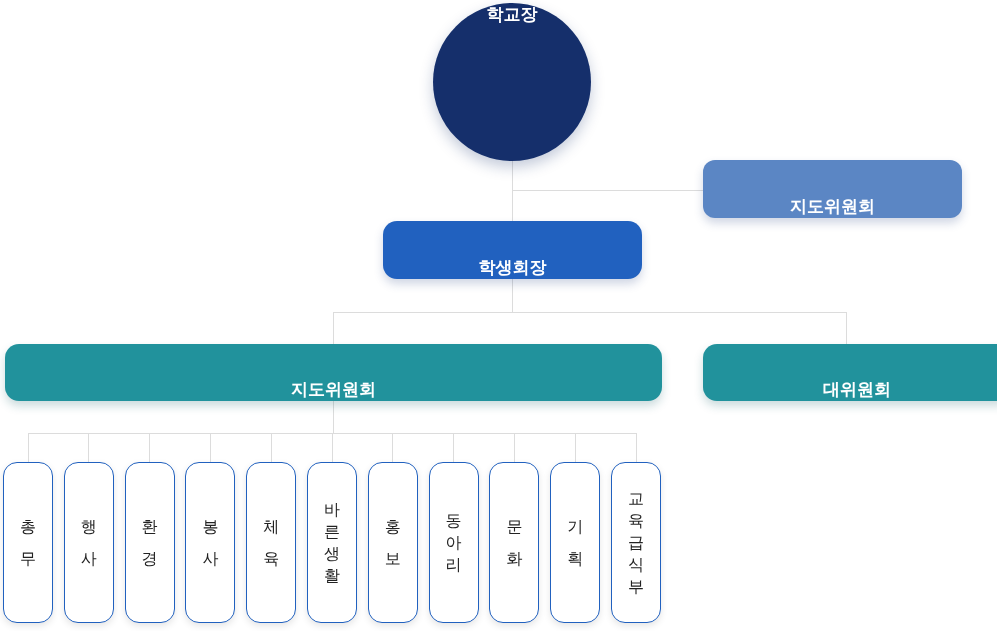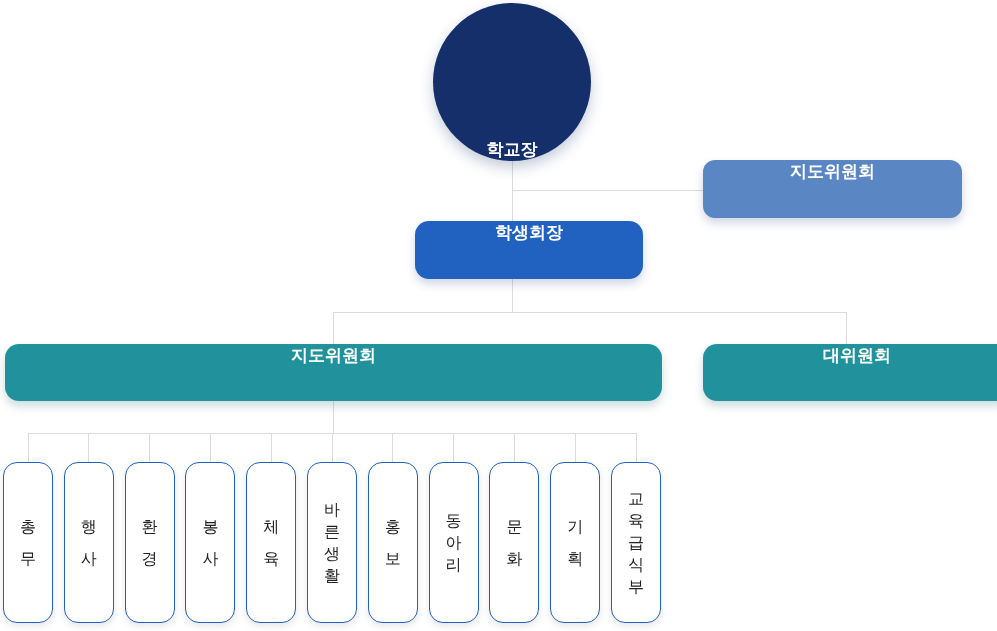--- a/index.html
+++ b/index.html
@@ -24,43 +24,42 @@
   
   .principal {
     position: absolute;
     left: 433px; top: 3px;
     width: 158px; height: 158px;
     border-radius: 50%;
     background: var(--navy, #152f6b);
     color: #ffffff;
     font-size: 17px;
     font-weight: bold;
-    display: flex; align-items: flex-end; justify-content: center;
+    display: flex; align-items: flex-start; justify-content: center;
     box-shadow: 0 6px 14px rgba(21, 47, 107, 0.25);
   }
 
   
   .node {
     position: absolute;
     border-radius: 14px;
     color: #ffffff;
     font-size: 17px;
     font-weight: bold;
-    display: flex; align-items: flex-start; justify-content: center;
+    display: flex; align-items: flex-end; justify-content: center;
     box-shadow: 0 5px 10px rgba(40, 70, 130, 0.22);
   }
   .advisory {
     left: 703px; top: 160px; width: 259px; height: 58px;
     background: var(--periwinkle, #5b86c4);
     border-radius: 12px;
   }
   .president {
-    left: 383px; top: 221px; width: 228px; height: 58px;
+    left: 383px; top: 221px; width: 259px; height: 58px;
     background: var(--blue, #2161bf);
-    margin-left: 32px;
   }
   .committee {
     top: 344px; height: 57px;
     background: var(--teal, #21929c);
     box-shadow: 0 5px 10px rgba(20, 90, 100, 0.22);
   }
   .committee.operating { left: 5px; width: 657px; }
   .committee.representative { left: 703px; width: 308px; }
 
   

